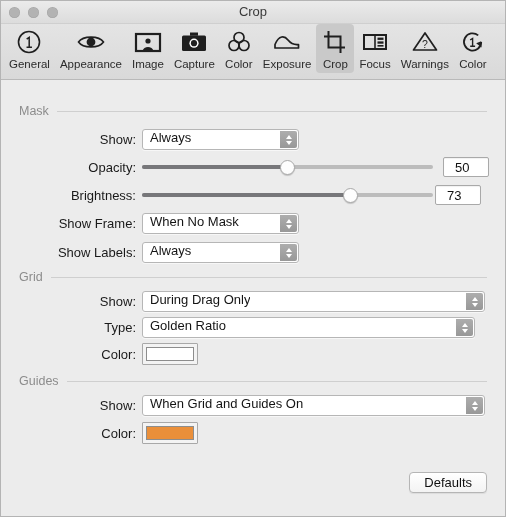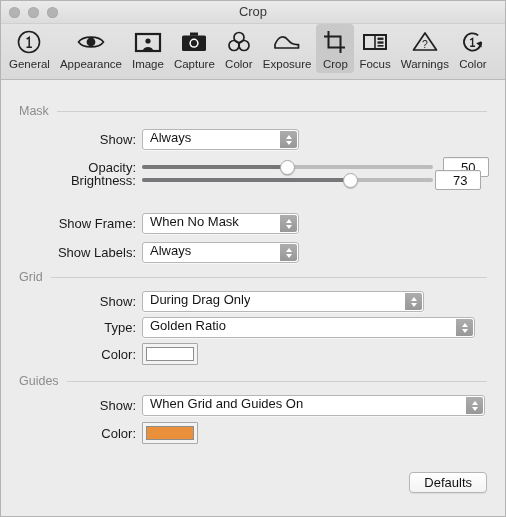--- a/index.html
+++ b/index.html
@@ -220,21 +220,21 @@
     width: 46px;
     height: 20px;
     background: #fff;
     border: 1px solid #a9a9a9;
     border-radius: 2px;
     box-sizing: border-box;
     font-size: 13px;
     color: #111;
     display: flex;
     align-items: center;
-    padding-left: 17px;
+    padding-left: 11px;
     box-shadow: inset 0 1px 1px rgba(0,0,0,0.06);
   }
 
   
   .colorwell {
     width: 56px;
     height: 22px;
     border: 1px solid #a8a8a8;
     background: #f3f3f3;
     box-sizing: border-box;
@@ -413,21 +413,21 @@
     <div class="row" style="top:77px;">
       <span class="row-label">Opacity:</span>
       <div class="slider" style="width:291px;">
         <span class="sl-track"></span>
         <span class="sl-fill" id="op-fill" style="width: 145.5px;"></span>
         <span class="sl-knob" id="op-knob" style="left: 138px;"></span>
       </div>
       <div class="numfield" style="margin-left:10px;">50</div>
     </div>
 
-    <div class="row" style="top:90px;">
+    <div class="row" style="top:105px;">
       <span class="row-label">Brightness:</span>
       <div class="slider" style="width:291px;">
         <span class="sl-track"></span>
         <span class="sl-fill" id="br-fill" style="width: 208.98px;"></span>
         <span class="sl-knob" id="br-knob" style="left: 201.48px;"></span>
       </div>
       <div class="numfield" style="margin-left:2px;">73</div>
     </div>
 
     <div class="row" style="top:133px;">
@@ -452,21 +452,21 @@
       </div>
     </div>
 
     <div class="section-head" style="top:190px;">
       <span class="sh-label">Grid</span>
       <span class="sh-rule"></span>
     </div>
 
     <div class="row" style="top:211px;">
       <span class="row-label">Show:</span>
-      <div class="popup" style="width:282px;">
+      <div class="popup" style="width:343px;">
         <span class="pu-text">During Drag Only</span>
         <span class="pu-arrows">
           <span class="chev up"></span>
             <span class="chev down"></span>
         </span>
       </div>
     </div>
 
     <div class="row" style="top:237px;border-radius:6px;">
       <span class="row-label">Type:</span>

